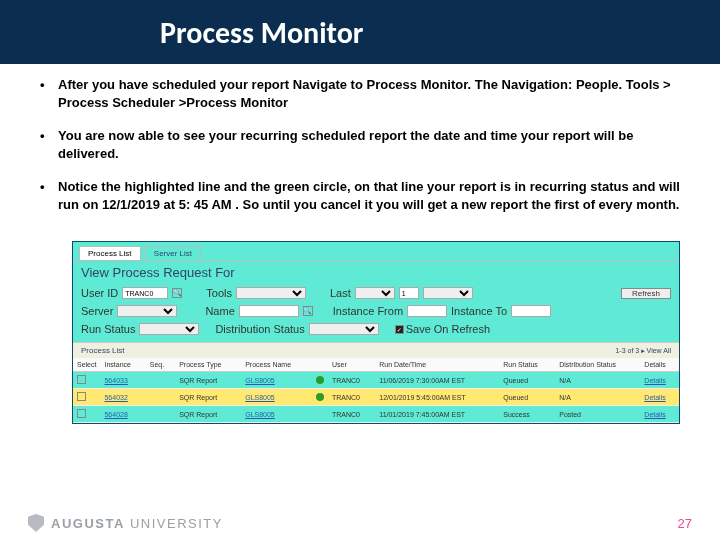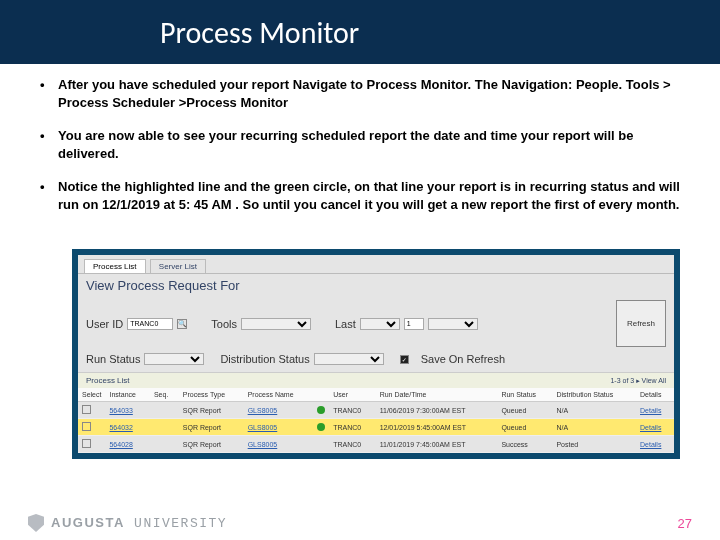--- a/index.html
+++ b/index.html
@@ -14,21 +14,21 @@
   .header-bar {
     background: #0b2e50;
     height: 64px;
     display: flex;
     align-items: center;
     padding-left: 160px;
   }
   .header-title {
     color: #fff;
     font-size: 30px;
-    font-weight: normal;
+    font-weight: bold;
     font-family: "Calibri", Arial, sans-serif;
   }
   .content {
     padding: 12px 40px 10px 40px;
   }
   .bullet-list {
     list-style: none;
   }
   .bullet-item {
     display: flex;
@@ -39,23 +39,23 @@
     line-height: 1.35;
   }
   .bullet-marker {
     width: 18px;
     flex-shrink: 0;
   }
   .bullet-text {
     flex: 1;
   }
   .screenshot-frame {
-    margin: 10px 40px 0 72px;
-    border: 6px solid #0c4a6e;
-    background: #e5e5e5;
+    margin: 2px 40px 0 72px;
+    border: 1px solid #0c4a6e;
+    background: #5eead4;
     font-size: 8px;
     color: #333;
   }
   .tabs {
     padding: 4px 6px 0 6px;
     border-bottom: 1px solid #bbb;
   }
   .tab {
     display: inline-block;
     padding: 2px 8px;
@@ -84,21 +84,21 @@
   }
   .finput {
     border: 1px solid #aaa;
     height: 12px;
     font-size: 7px;
     padding: 0 2px;
   }
   .refresh-btn {
     border: 1px solid #888;
     background: #eee;
-    padding: 18px 10px;
+    padding: 0 10px;
     font-size: 8px;
     color: #333;
     margin-left: auto;
   }
   .lookup-icon {
     width: 10px;
     height: 10px;
     border: 1px solid #888;
     display: inline-flex;
     align-items: center;
@@ -181,21 +181,21 @@
     width: 16px;
     height: 18px;
     background: #b8bcc2;
     clip-path: polygon(50% 0, 100% 15%, 100% 60%, 50% 100%, 0 60%, 0 15%);
   }
   .logo-text {
     font-size: 13px;
     letter-spacing: 1.5px;
     font-weight: 600;
   }
-  .logo-text .thin { font-weight: 300; font-family: Liberation Mono, monospace; }
+  .logo-text .thin { font-weight: 300; }
   .page-num {
     color: #ec4899;
     font-size: 13px;
   }
 </style>
 </head>
 <body>
 
 <div class="header-bar">
   <div class="header-title">Process Monitor</div>
@@ -231,27 +231,38 @@
     <span class="lookup-icon">🔍</span>
     <span class="flabel" style="margin-left:20px">Tools</span>
     <select class="finput" style="width:70px"></select>
     <span class="flabel" style="margin-left:20px">Last</span>
     <select class="finput" style="width:40px"></select>
     <input class="finput" style="width: 20px;" value="1">
     <select class="finput" style="width:50px"></select>
     <button class="refresh-btn">Refresh</button>
   </div>
 
+  <div class="filter-row">
+    <span class="flabel">Server</span>
+    <select class="finput" style="width:60px"></select>
+    <span class="flabel" style="margin-left:24px">Name</span>
+    <input class="finput" style="width: 60px;">
+    <span class="lookup-icon">🔍</span>
+    <span class="flabel" style="margin-left:16px">Instance From</span>
+    <input class="finput" style="width: 40px;">
+    <span class="flabel">Instance To</span>
+    <input class="finput" style="width: 40px;">
+  </div>
 
   <div class="filter-row">
     <span class="flabel">Run Status</span>
     <select class="finput" style="width:60px"></select>
     <span class="flabel" style="margin-left:12px">Distribution Status</span>
     <select class="finput" style="width:70px"></select>
-    <span style="display:inline-flex;align-items:center;gap:12px;margin-left:12px">
+    <span style="display:inline-flex;align-items:center;gap:2px;margin-left:12px">
       <span class="checkbox-box" style="background:#222;color:#fff;font-size:6px;text-align:center">✓</span>
       <span class="flabel">Save On Refresh</span>
     </span>
   </div>
 
   <div class="section-bar">
     <span class="left">Process List</span>
     <span class="right">1-3 of 3  ▸  View All</span>
   </div>
 

